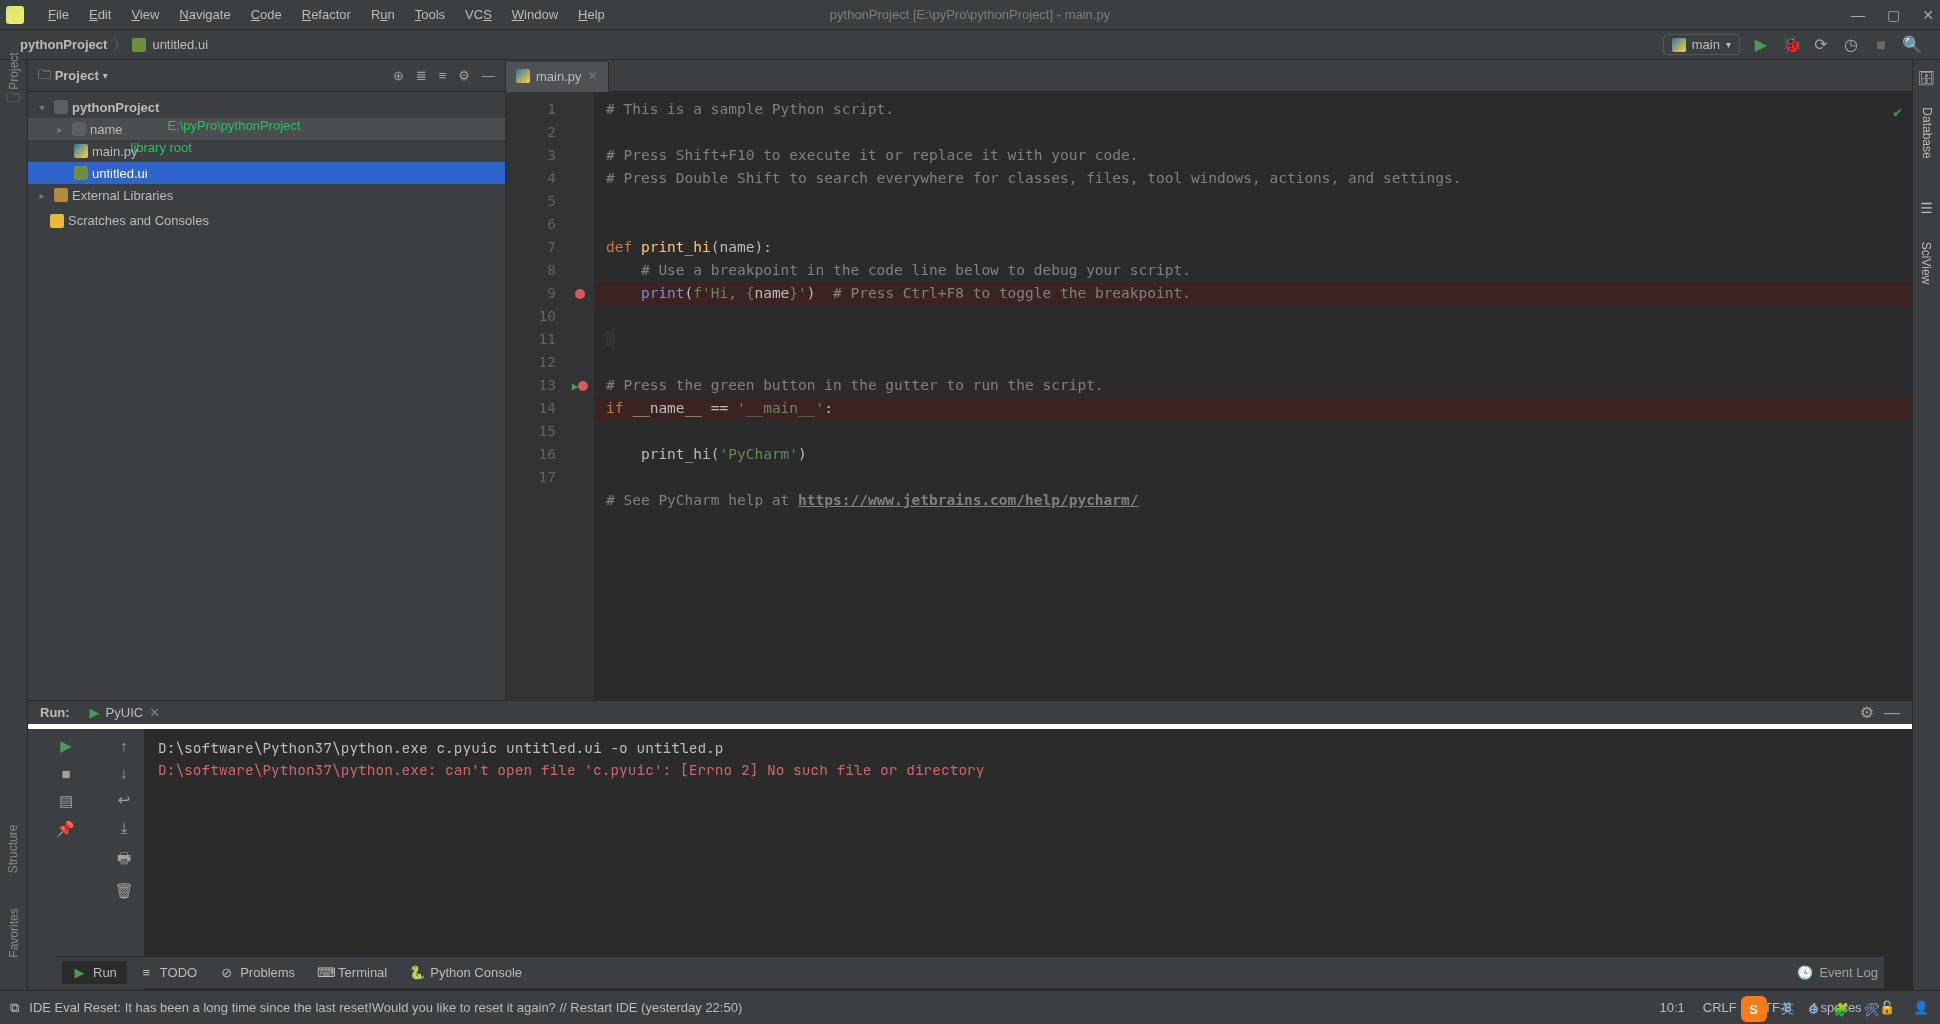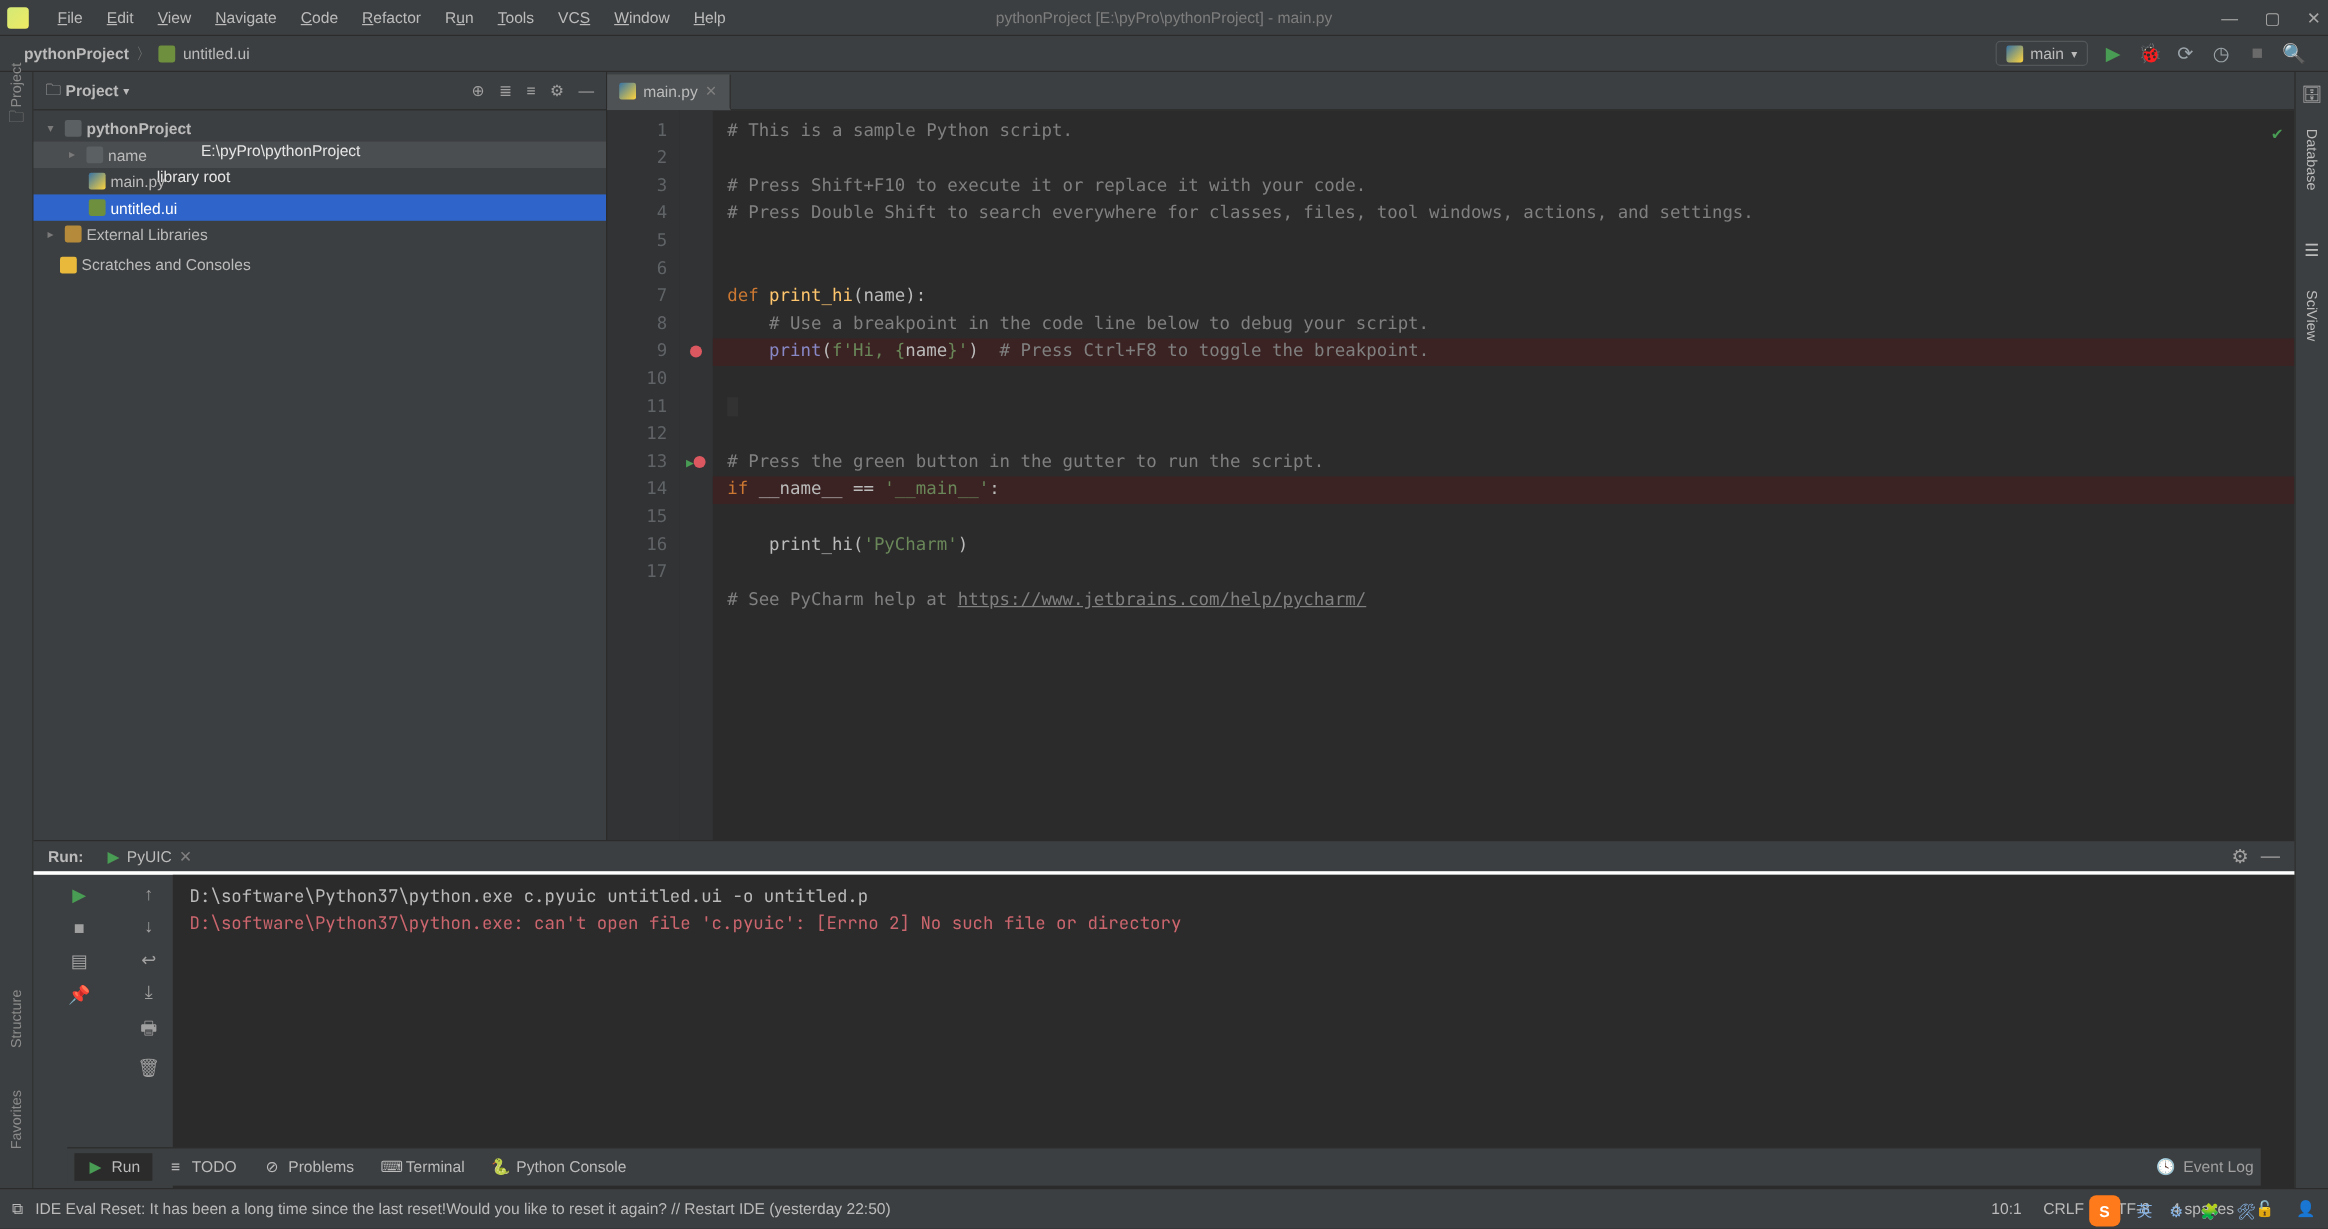--- a/index.html
+++ b/index.html
@@ -101,21 +101,21 @@
 }
 .tree-row.sel { background:#2f65ca; color:#fff;}
 .tree-row.hov { background:#4b4e50;}
 .tw { color:#7a7a7a; width:16px; text-align:center; font-size:10px;}
 .tree-icon { width:14px; height:14px; background:#9b9276; border-radius:2px;}
 .tree-icon.dir { background:#5b6063;}
 .tree-icon.py { background:linear-gradient(135deg,#3673a5,#ffd43b);}
 .tree-icon.ui { background:#6e8f3e;}
 .tree-icon.lib { background:#b58b3b;}
 .tree-icon.scr { background:#e8b93a;}
-.path-suffix { color:#e5e5e5; margin-left:4px;margin-top:36px;}
+.path-suffix { color:#22c55e; margin-left:4px;margin-top:36px;}
 
 .editor-zone {
   flex:1; display:flex; flex-direction:column;
   min-width: 0;
 }
 .tab-bar { height:32px; display:flex; align-items:flex-end; border-bottom:1px solid #2b2b2b; background:#3c3f41; }
 .tab {
   height:30px; display:flex; align-items:center; gap:6px;
   padding:0 10px; background:#3c3f41; border-right:1px solid #2b2b2b;
 }
@@ -132,35 +132,35 @@
 }
 .bp { display:inline-block; width:10px; height:10px; background:#db5860; border-radius:50%; vertical-align:middle;}
 .run-tri{ color:#499c54; font-size:11px; display:inline-block;}
 .code {
   flex:1; padding:6px 0 6px 12px; line-height:23px; position:relative;
 }
 .code pre { margin:0; white-space:pre; }
 .hl-bp { background:#3b2323; display:block; margin-left:-12px; padding-left:12px;}
 .hl-cur { background:#323232;}
 .cm { color:#808080;} .kw { color:#cc7832;} .fn { color:#ffc66d;} .str { color:#6a8759;} .builtin{ color:#8888c6;}
-.und { text-decoration: underline;}
+.und { text-decoration: underline; font-weight: bold;}
 .inspect { position:absolute; right:10px; top:8px; color:#499c54;}
 
 
 .run-panel {
   height: 290px;
   border-top:1px solid #2b2b2b;
   background:#3c3f41;
   display:flex; flex-direction:column;
   position: absolute;
   bottom:34px; left:28px; right:28px;
 }
 .run-head {
   height:28px; display:flex; align-items:center; padding:0 12px;
-  border-bottom:3px solid #ffffff;
+  border-bottom:5px solid #ffffff;
   justify-content:center;
 }
 .run-head .lbl { font-weight:bold;}
 .run-head .tab2 {
   margin-left:14px; display:flex; align-items:center; gap:6px; padding:2px 6px;
 }
 .run-head .gear { margin-left:auto; color:#a0a0a0; font-size:16px;}
 .run-body { flex:1; display:flex;}
 .run-left {
   width:76px; display:flex; flex-direction:column; align-items:center; padding:8px 0; gap:10px;

